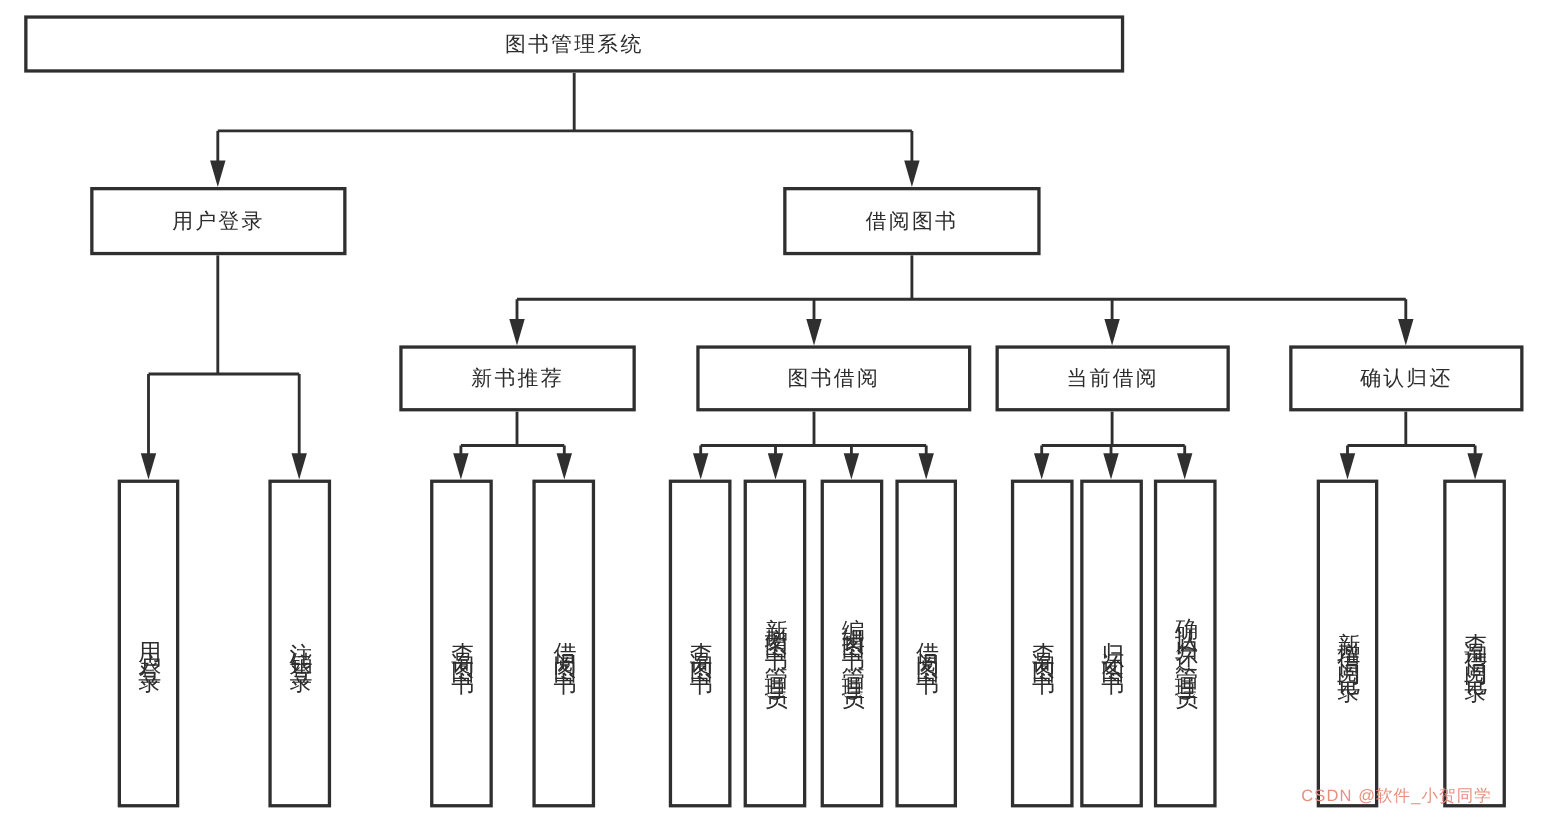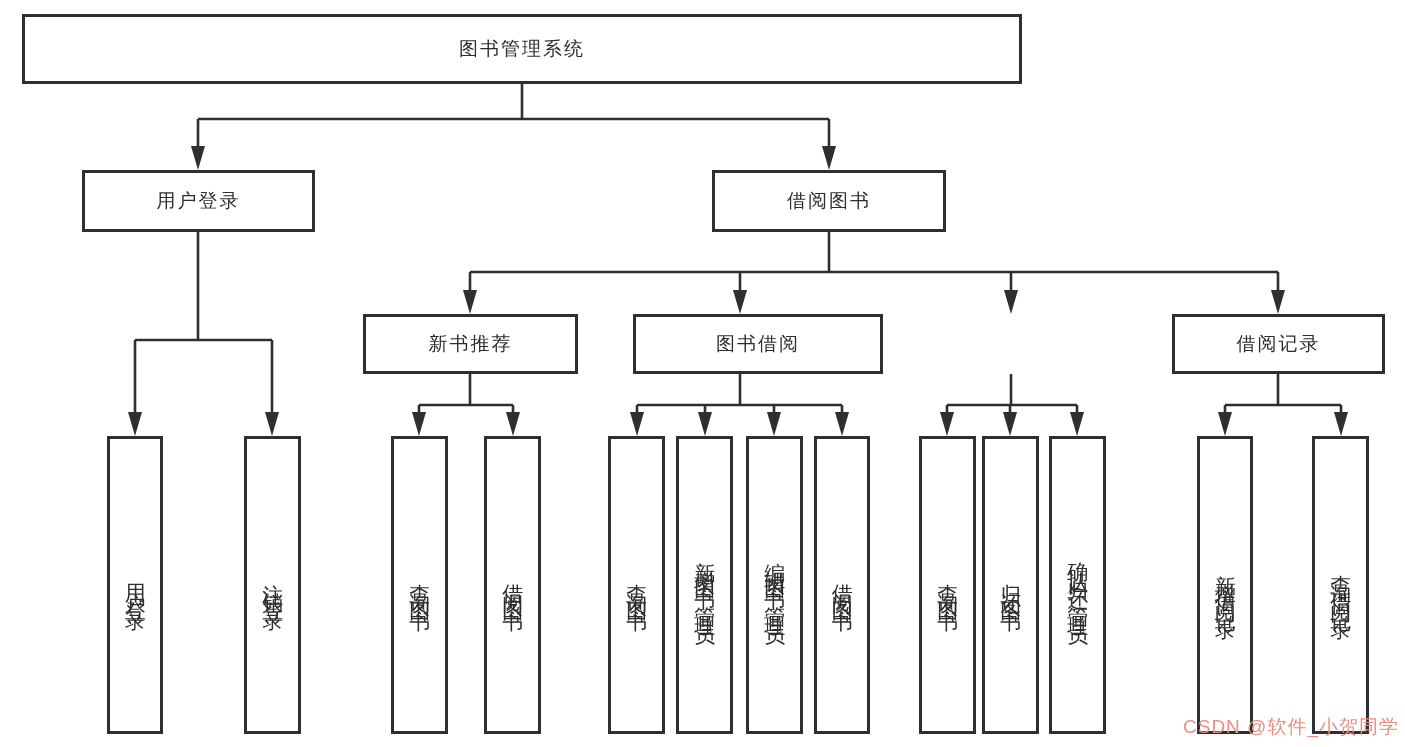--- a/index.html
+++ b/index.html
@@ -44,21 +44,21 @@
     font-size: 21px;
     letter-spacing: 9px;
     line-height: 1.25;
     color: var(--text);
     white-space: nowrap;
   }
   .watermark {
     position: absolute;
     left: 1183px;
     top: 714px;
-    font-size: 19px;
+    font-size: 15px;
     letter-spacing: 1px;
     color: var(--watermark);
     white-space: nowrap;
   }
 </style>
 </head>
 <body>
 
 <div class="canvas">
 
@@ -110,28 +110,29 @@
       <line x1="1077" y1="405" x2="1077" y2="418" stroke="#2f2f2f" stroke-width="2.6"></line>
       <polygon points="1077,436 1070,412 1084,412" fill="#2f2f2f"></polygon>
       <line x1="1278" y1="374" x2="1278" y2="405" stroke="#2f2f2f" stroke-width="2.6"></line>
       <line x1="1225" y1="405" x2="1341" y2="405" stroke="#2f2f2f" stroke-width="2.6"></line>
       <line x1="1225" y1="405" x2="1225" y2="418" stroke="#2f2f2f" stroke-width="2.6"></line>
       <polygon points="1225,436 1218,412 1232,412" fill="#2f2f2f"></polygon>
       <line x1="1341" y1="405" x2="1341" y2="418" stroke="#2f2f2f" stroke-width="2.6"></line>
       <polygon points="1341,436 1334,412 1348,412" fill="#2f2f2f"></polygon>
     </svg>
 
-  <div class="node hnode" style="left:22px; top:14px; width:1000px; height:70px;">图书管理系统</div>
+  <div class="node hnode" style="left:22px; top:14px; width:1000px; height:52px;">图书管理系统</div>
 
   <div class="node hnode" style="left:82px; top:170px; width:233px; height:62px;">用户登录</div>
   <div class="node hnode" style="left:712px; top:170px; width:234px; height:62px;">借阅图书</div>
 
   <div class="node hnode" style="left:363px; top:314px; width:215px; height:60px;">新书推荐</div>
   <div class="node hnode" style="left:633px; top:314px; width:250px; height:60px;">图书借阅</div>
-  <div class="node hnode" style="left:1172px; top:314px; width:213px; height:60px;">借阅记录</div>
+  <div class="node hnode" style="left:905px; top:314px; width:213px; height:60px;">当前借阅</div>
+  <div class="node hnode" style="left:1172px; top:314px; width:213px; height:60px;">确认归还</div>
 
   <div class="node leaf" style="left:107px; top:436px; width:56px; height:298px;">
     <span class="vtext">用户登录</span>
   </div>
   <div class="node leaf" style="left:244px; top:436px; width:57px; height:298px;">
     <span class="vtext">注销登录</span>
   </div>
 
   <div class="node leaf" style="left:391px; top:436px; width:57px; height:298px;">
     <span class="vtext">查询图书</span>

